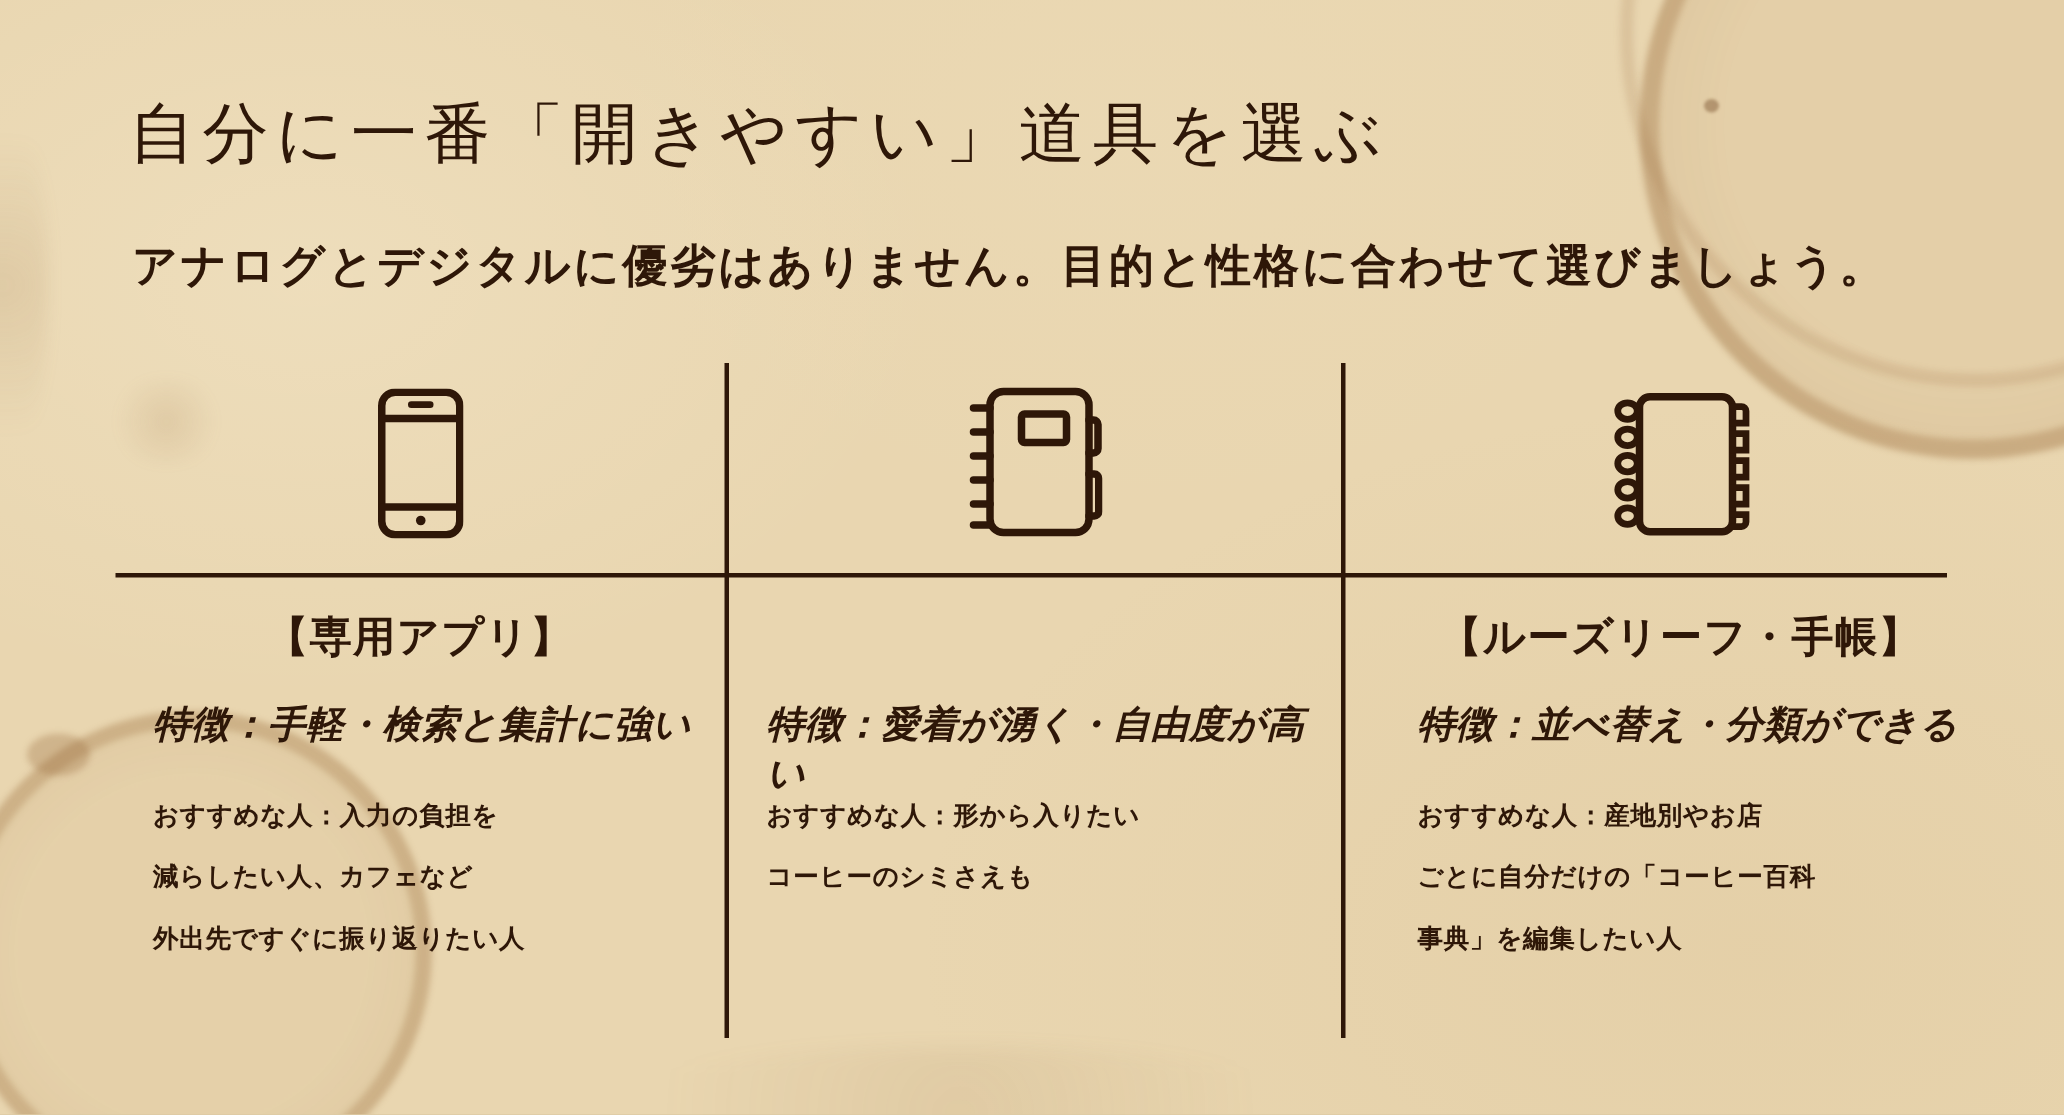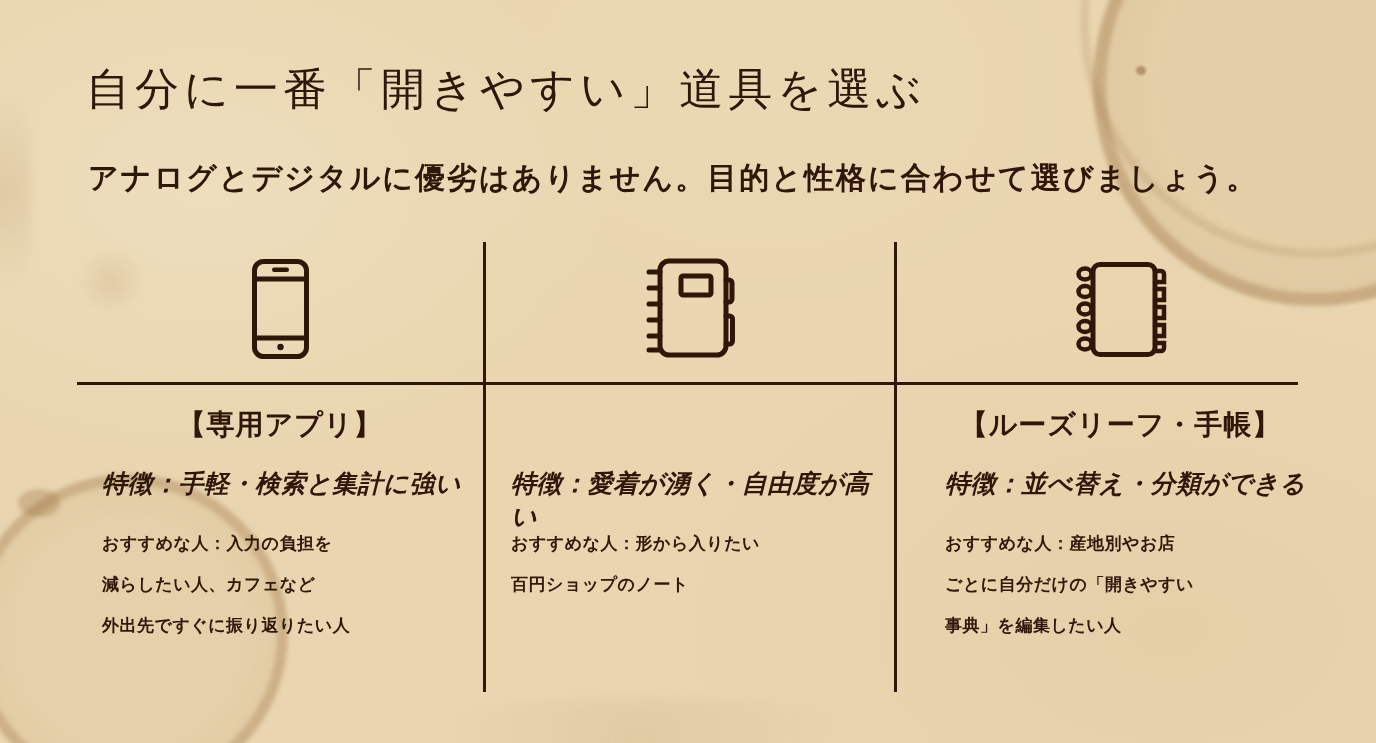--- a/index.html
+++ b/index.html
@@ -135,21 +135,21 @@
         <line x1="4" y1="78" x2="15" y2="78"></line>
         <line x1="4" y1="92" x2="15" y2="92"></line>
         <rect x="36" y="18" width="30" height="19" rx="2"></rect>
         <path d="M81,22 h3 a3,3 0 0 1 3,3 v16 a3,3 0 0 1 -3,3 h-3"></path>
         <path d="M81,58 h3.5 a3,3 0 0 1 3,3 v22 a3,3 0 0 1 -3,3 h-3.5"></path>
       </svg>
     </div>
     <p class="feature">特徴：愛着が湧く・自由度が高い</p>
     <div class="rec">
       <div class="rec-line">おすすめな人：形から入りたい</div>
-      <div class="rec-line">百円ショップのノート</div>
+      <div class="rec-line">コーヒーのシミさえも</div>
     </div>
   </section>
 
   <section class="col c3">
     <div class="icon-wrap">
       <svg width="94" height="97" viewBox="0 0 94 97" fill="none" stroke="#2e1708" stroke-width="5" stroke-linecap="round">
         <rect x="19" y="3.5" width="62" height="90" rx="7"></rect>
         <ellipse cx="11" cy="13" rx="6.5" ry="5.5" stroke-width="4.5"></ellipse>
         <ellipse cx="11" cy="30.5" rx="6.5" ry="5.5" stroke-width="4.5"></ellipse>
         <ellipse cx="11" cy="48" rx="6.5" ry="5.5" stroke-width="4.5"></ellipse>
@@ -159,18 +159,18 @@
         <path d="M81,28 h9 v11 h-9" stroke-width="4.5"></path>
         <path d="M81,46 h9 v11 h-9" stroke-width="4.5"></path>
         <path d="M81,64 h9 v11 h-9" stroke-width="4.5"></path>
         <path d="M81,82 h9 v5 a3,3 0 0 1 -3,3 h-6" stroke-width="4.5"></path>
       </svg>
     </div>
     <h2 class="col-title">【ルーズリーフ・手帳】</h2>
     <p class="feature">特徴：並べ替え・分類ができる</p>
     <div class="rec">
       <div class="rec-line">おすすめな人：産地別やお店</div>
-      <div class="rec-line">ごとに自分だけの「開きやすい</div>
+      <div class="rec-line">ごとに自分だけの「コーヒー百科</div>
       <div class="rec-line">事典」を編集したい人</div>
     </div>
   </section>
 
 </div>
 
 </body></html>

